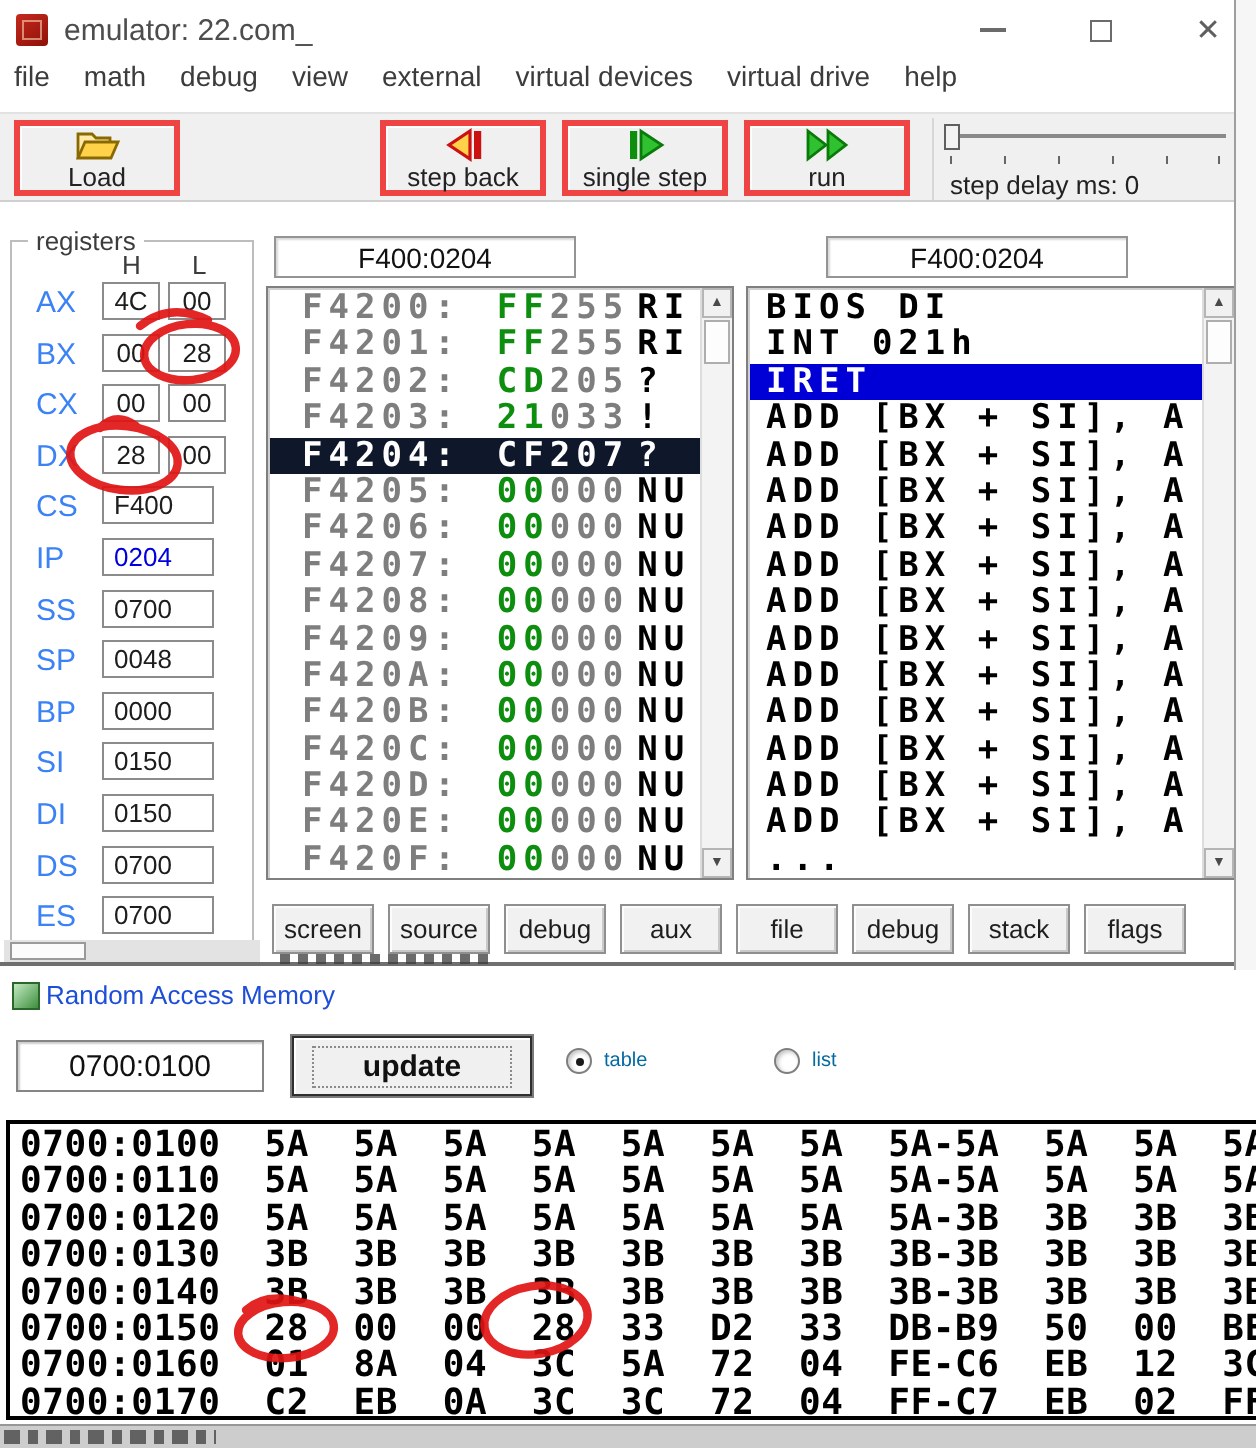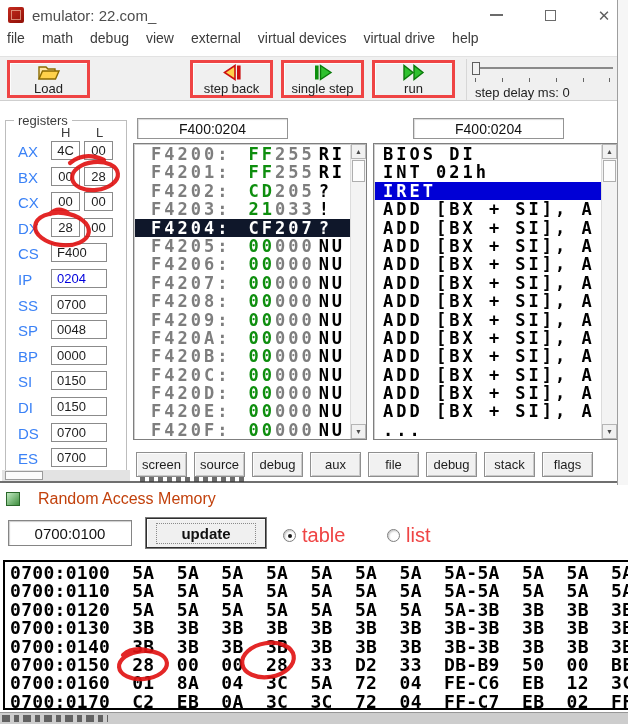--- a/index.html
+++ b/index.html
@@ -66,28 +66,28 @@
   .pbtn{width:51px;height:25px;background:#f1f1f1;border:1px solid #8f8f8f;box-shadow:inset 1px 1px 0 #fcfcfc,inset -1px -1px 0 #c9c9c9;font-size:13px;color:#1e1e1e;display:flex;align-items:center;justify-content:center}
   .hscroll{position:absolute;left:2px;top:470px;width:128px;height:11px;background:#e3e3e3}
   .hthumb{position:absolute;left:5px;top:471px;width:38px;height:9px;background:#fbfbfb;border:1px solid #9a9a9a}
   .winedge{position:absolute;left:0;top:481px;width:617px;height:2px;background:#6f6f6f}
   .smudge{position:absolute;left:140px;top:477px;width:108px;height:5px;background:repeating-linear-gradient(90deg,#3a3a3a 0 5px,transparent 5px 9px);opacity:.75}
 
   
   #ram{position:absolute;left:0;top:487px;width:628px;height:237px;background:#fff}
   .ram-title{position:absolute;left:0;top:3px;display:flex;align-items:center}
   .ram-icon{width:14px;height:14px;margin-left:6px;background:linear-gradient(135deg,#c2eac2,#3f8f3f);border:1px solid #2a672a}
-  .ram-title-text{margin-left:18px;font-size:16px;color:#c2410c}
+  .ram-title-text{margin-left:3px;font-size:13px;color:#1d4ed8}
   .ram-input{position:absolute;left:8px;top:33px;width:124px;height:26px;border:1px solid #858585;box-shadow:inset 1px 1px 1px #cdcdcd;font-size:15px;text-align:center;font-family:"Liberation Sans",sans-serif;color:#111;background:#fff}
   .update-btn{position:absolute;left:146px;top:31px;width:120px;height:30px;background:#f0f0f0;border:1px solid #2e2e2e;box-shadow:0 0 0 1px #7a7a7a,inset 1px 1px 0 #fff;display:flex;align-items:center;justify-content:center}
   .update-inner{border:1px dotted #8a8a8a;padding:1px 24px;font-weight:bold;font-size:15px;color:#111}
   .radio-group{position:absolute;top:37px;display:flex;align-items:center;gap:6px}
   .radio{width:13px;height:13px;border-radius:50%;background:#fff;border:1px solid #7e7e7e;box-shadow:inset 1px 1px 2px #c2c2c2;position:relative}
   .radio.sel::after{content:'';position:absolute;left:3.5px;top:3.5px;width:4.5px;height:4.5px;border-radius:50%;background:#1a1a1a}
-  .radio-label{font-size:20px;color:#ef4444}
+  .radio-label{font-size:10px;color:#0369a1}
 
   #ram-table{position:absolute;left:3px;top:73px;width:700px;height:150px;border:2px solid #000;background:#fff;overflow:hidden;padding:2px 0 0 5px}
   .ramrow{display:flex;height:18.4px;line-height:18.4px;font-family:"DejaVu Sans Mono",monospace;font-weight:bold;font-size:18px;letter-spacing:.3px;color:#000;white-space:pre}
   .ram-addr{white-space:pre}
   .ram-bytes{margin-left:22px;white-space:pre}
 
   .taskbar{position:absolute;left:0;top:712px;width:628px;height:12px;background:#cdcdcd;border-top:1px solid #979797}
   .taskbar-frag{position:absolute;left:2px;top:2px;width:106px;height:7px;background:repeating-linear-gradient(90deg,#474747 0 8px,transparent 8px 12px,#474747 12px 17px,transparent 17px 21px);opacity:.8}
 
   #annot{position:absolute;left:0;top:0;width:628px;height:724px;pointer-events:none;z-index:50}

